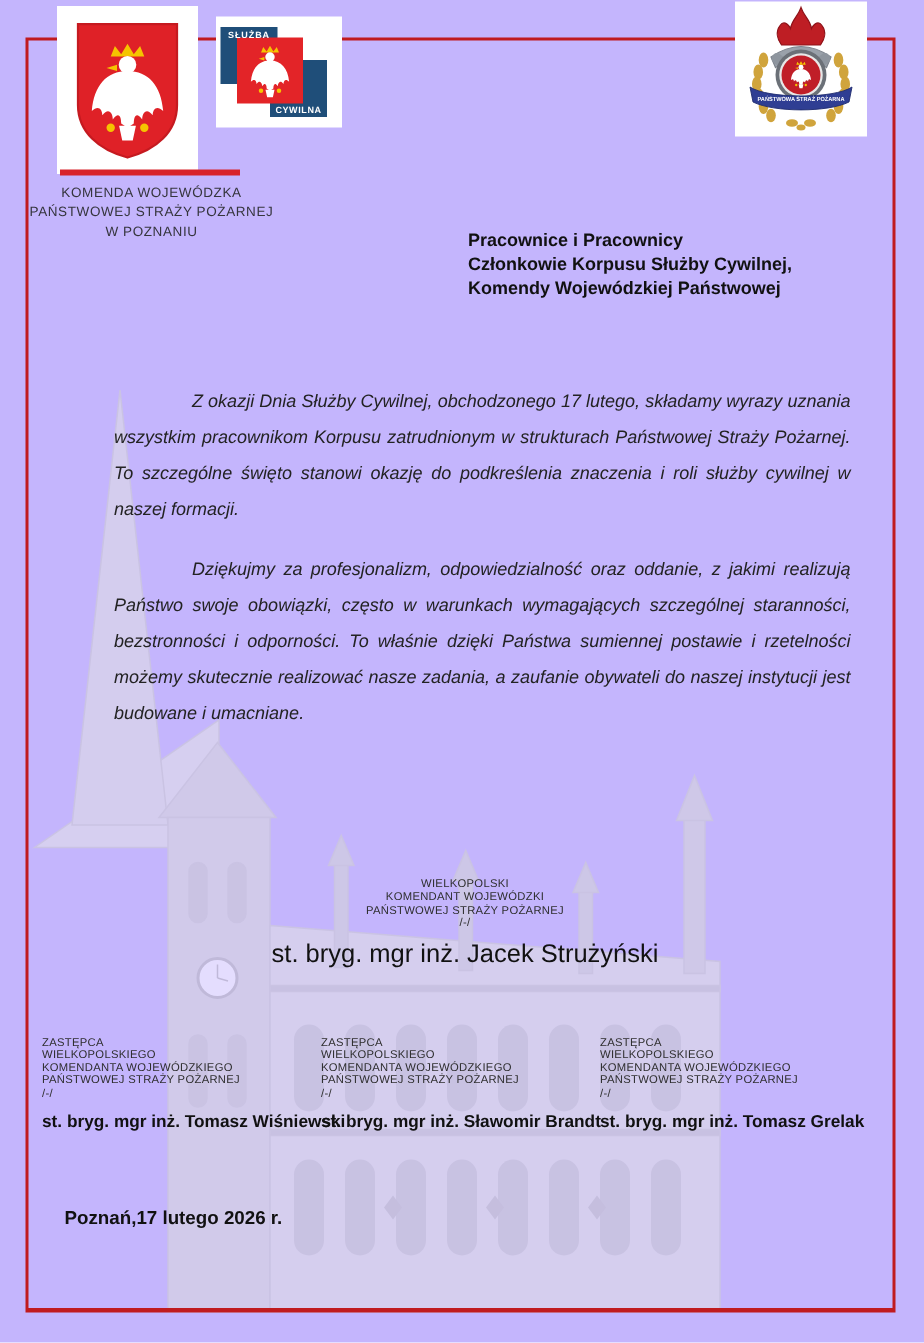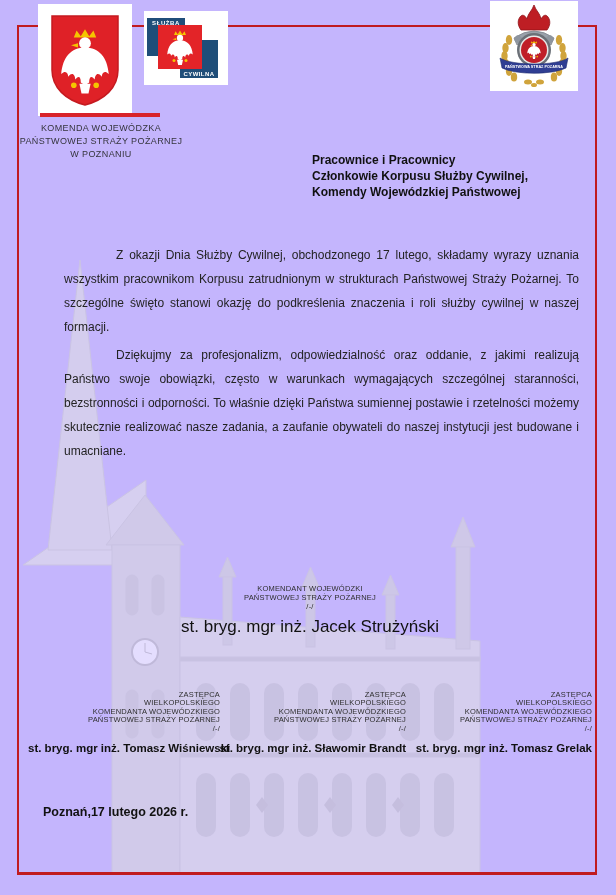--- a/index.html
+++ b/index.html
@@ -15,26 +15,26 @@
   .arms-box{left:38px;top:4px;width:94px;height:112px;}
   .civil-box{left:144px;top:11px;width:84px;height:74px;}
   .fire-box{left:490px;top:1px;width:88px;height:90px;}
   .redline{position:absolute;left:40px;top:113px;width:120px;height:4px;background:#d8232a;z-index:3;}
   .org-name{position:absolute;left:18px;top:122px;width:166px;text-align:center;z-index:3;
             font-size:9px;line-height:13px;letter-spacing:.4px;color:#35353d;}
   .addressee{position:absolute;left:312px;top:152px;z-index:3;font-weight:bold;
              font-size:12px;line-height:16.2px;color:#111;}
   .letter-body{position:absolute;left:60px;top:239px;width:523px;z-index:3;}
   .salutation{font-size:12px;line-height:24px;margin:0;}
-  .letter-body p.para{margin:4px;font-size:12px;line-height:24px;text-align:justify;
-                      text-indent:52px;color:#232323;}
+  .letter-body p.para{margin:16px;font-size:12px;line-height:24px;text-align:justify;
+                      text-indent:52px;color:#232323;font-style:italic;}
   .sig-main{position:absolute;left:150px;top:585px;width:320px;text-align:center;z-index:3;}
   .sig-small{font-size:7.5px;line-height:8.8px;letter-spacing:.2px;color:#2e2e2e;}
   .sig-name-main{font-size:17px;font-weight:normal;margin-top:6px;color:#111;}
-  .deputy{position:absolute;top:691px;width:192px;text-align:right;z-index:3;}
+  .deputy{position:absolute;top:691px;width:192px;text-align:left;z-index:3;}
   .deputy .sig-small{line-height:8.4px;}
   .sig-name-dep{font-size:11.5px;font-weight:bold;margin-top:9px;color:#111;white-space:nowrap;}
   .dep-0{left:28px;} .dep-1{left:214px;} .dep-2{left:400px;}
   .dateline{position:absolute;left:43px;top:805px;font-size:12.5px;font-weight:bold;
             color:#111;z-index:3;}
   svg text{font-family:"Liberation Sans", sans-serif;}
 </style>
 </head>
 <body>
 
@@ -171,20 +171,21 @@
     <div>Członkowie Korpusu Służby Cywilnej,</div>
     <div>Komendy Wojewódzkiej Państwowej</div>
   </div>
 
   <div class="letter-body">
     <p class="para">Z okazji Dnia Służby Cywilnej, obchodzonego 17 lutego, składamy wyrazy uznania wszystkim pracownikom Korpusu zatrudnionym w strukturach Państwowej Straży Pożarnej. To szczególne święto stanowi okazję do podkreślenia znaczenia i roli służby cywilnej w naszej formacji.</p>
     <p class="para">Dziękujmy za profesjonalizm, odpowiedzialność oraz oddanie, z jakimi realizują Państwo swoje obowiązki, często w warunkach wymagających szczególnej staranności, bezstronności i odporności. To właśnie dzięki Państwa sumiennej postawie i rzetelności możemy skutecznie realizować nasze zadania, a zaufanie obywateli do naszej instytucji jest budowane i umacniane.</p>
   </div>
 
   <div class="sig-main">
+    <div class="sig-small">WIELKOPOLSKI</div>
     <div class="sig-small">KOMENDANT WOJEWÓDZKI</div>
     <div class="sig-small">PAŃSTWOWEJ STRAŻY POŻARNEJ</div>
     <div class="sig-small">/-/</div>
     <div class="sig-name-main">st. bryg. mgr inż. Jacek Strużyński</div>
   </div>
 
   <div class="deputy dep-0">
     <div class="sig-small">ZASTĘPCA</div>
     <div class="sig-small">WIELKOPOLSKIEGO</div>
     <div class="sig-small">KOMENDANTA WOJEWÓDZKIEGO</div>

